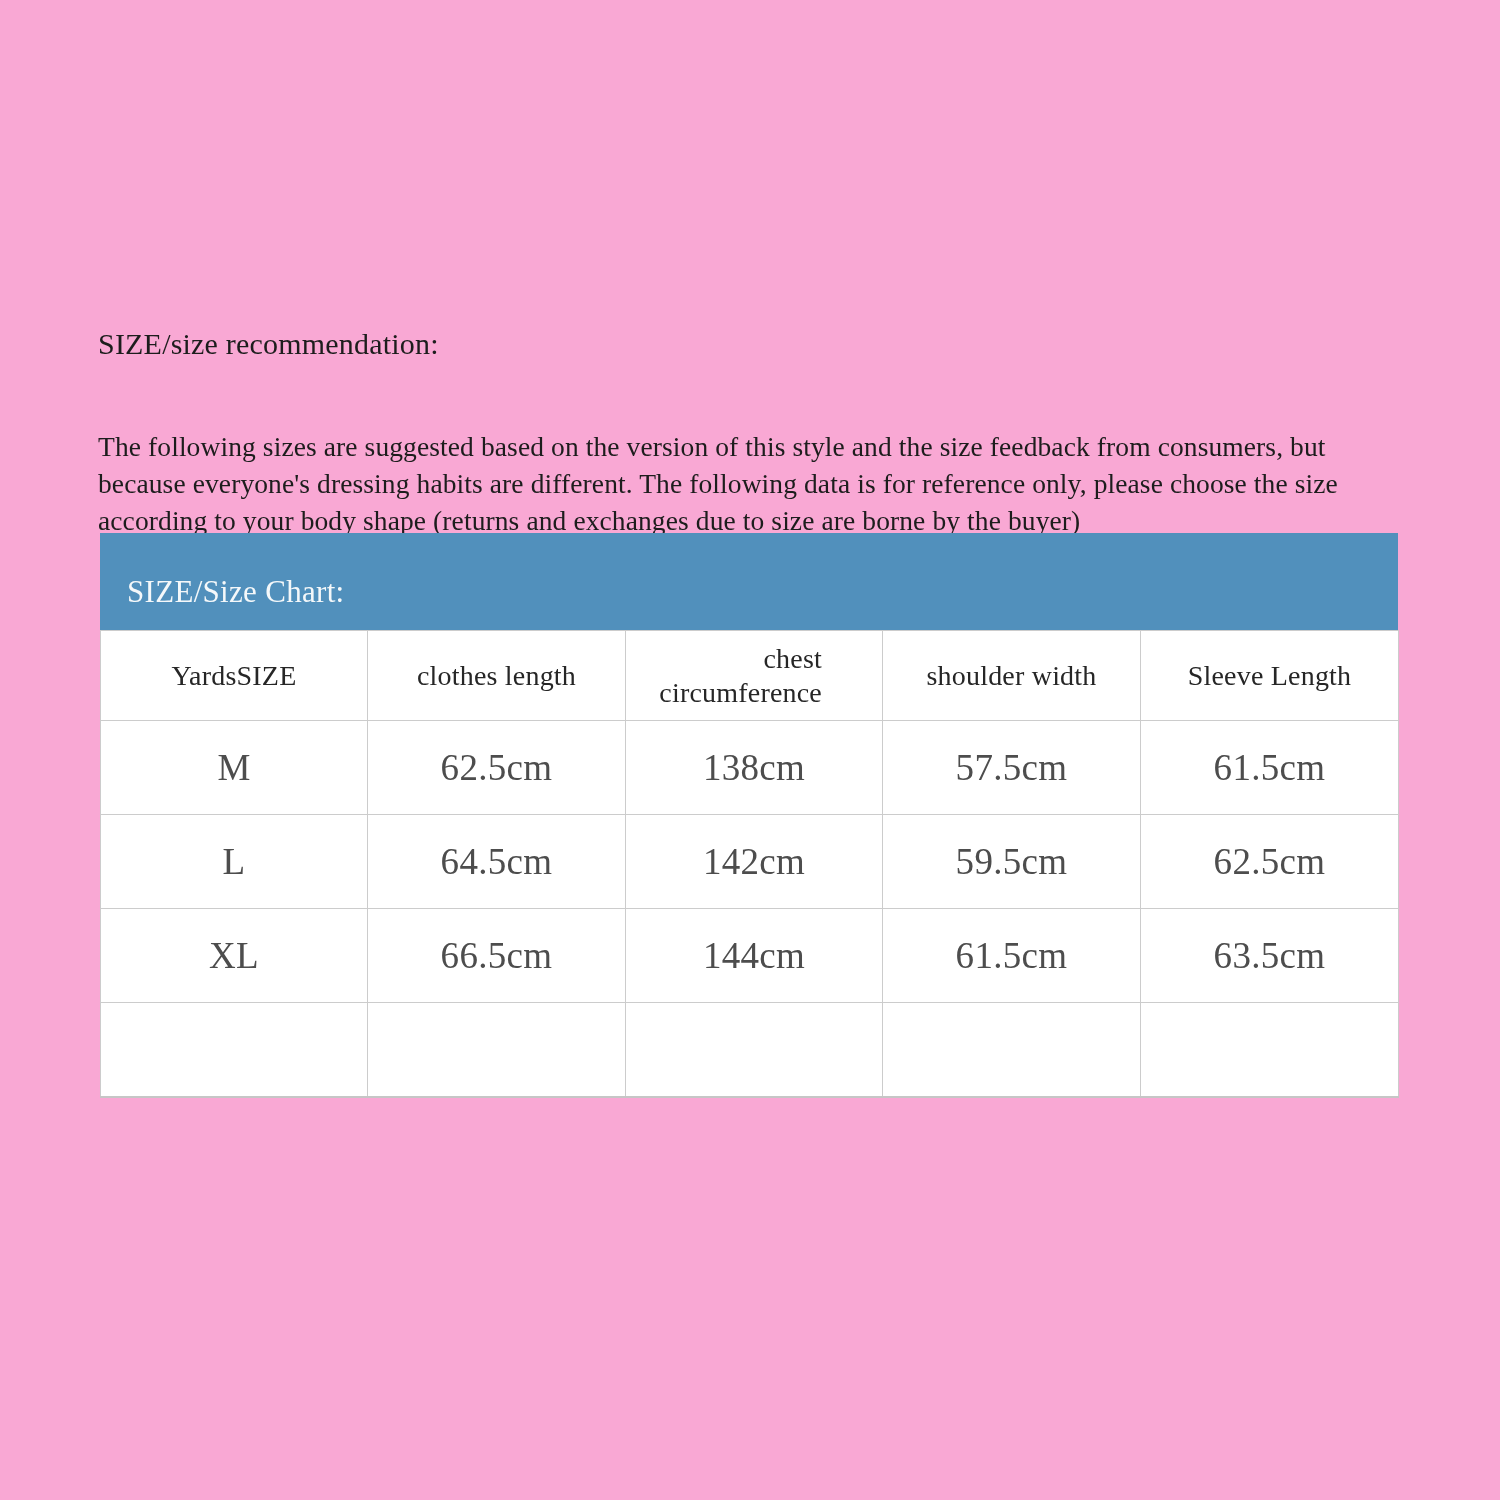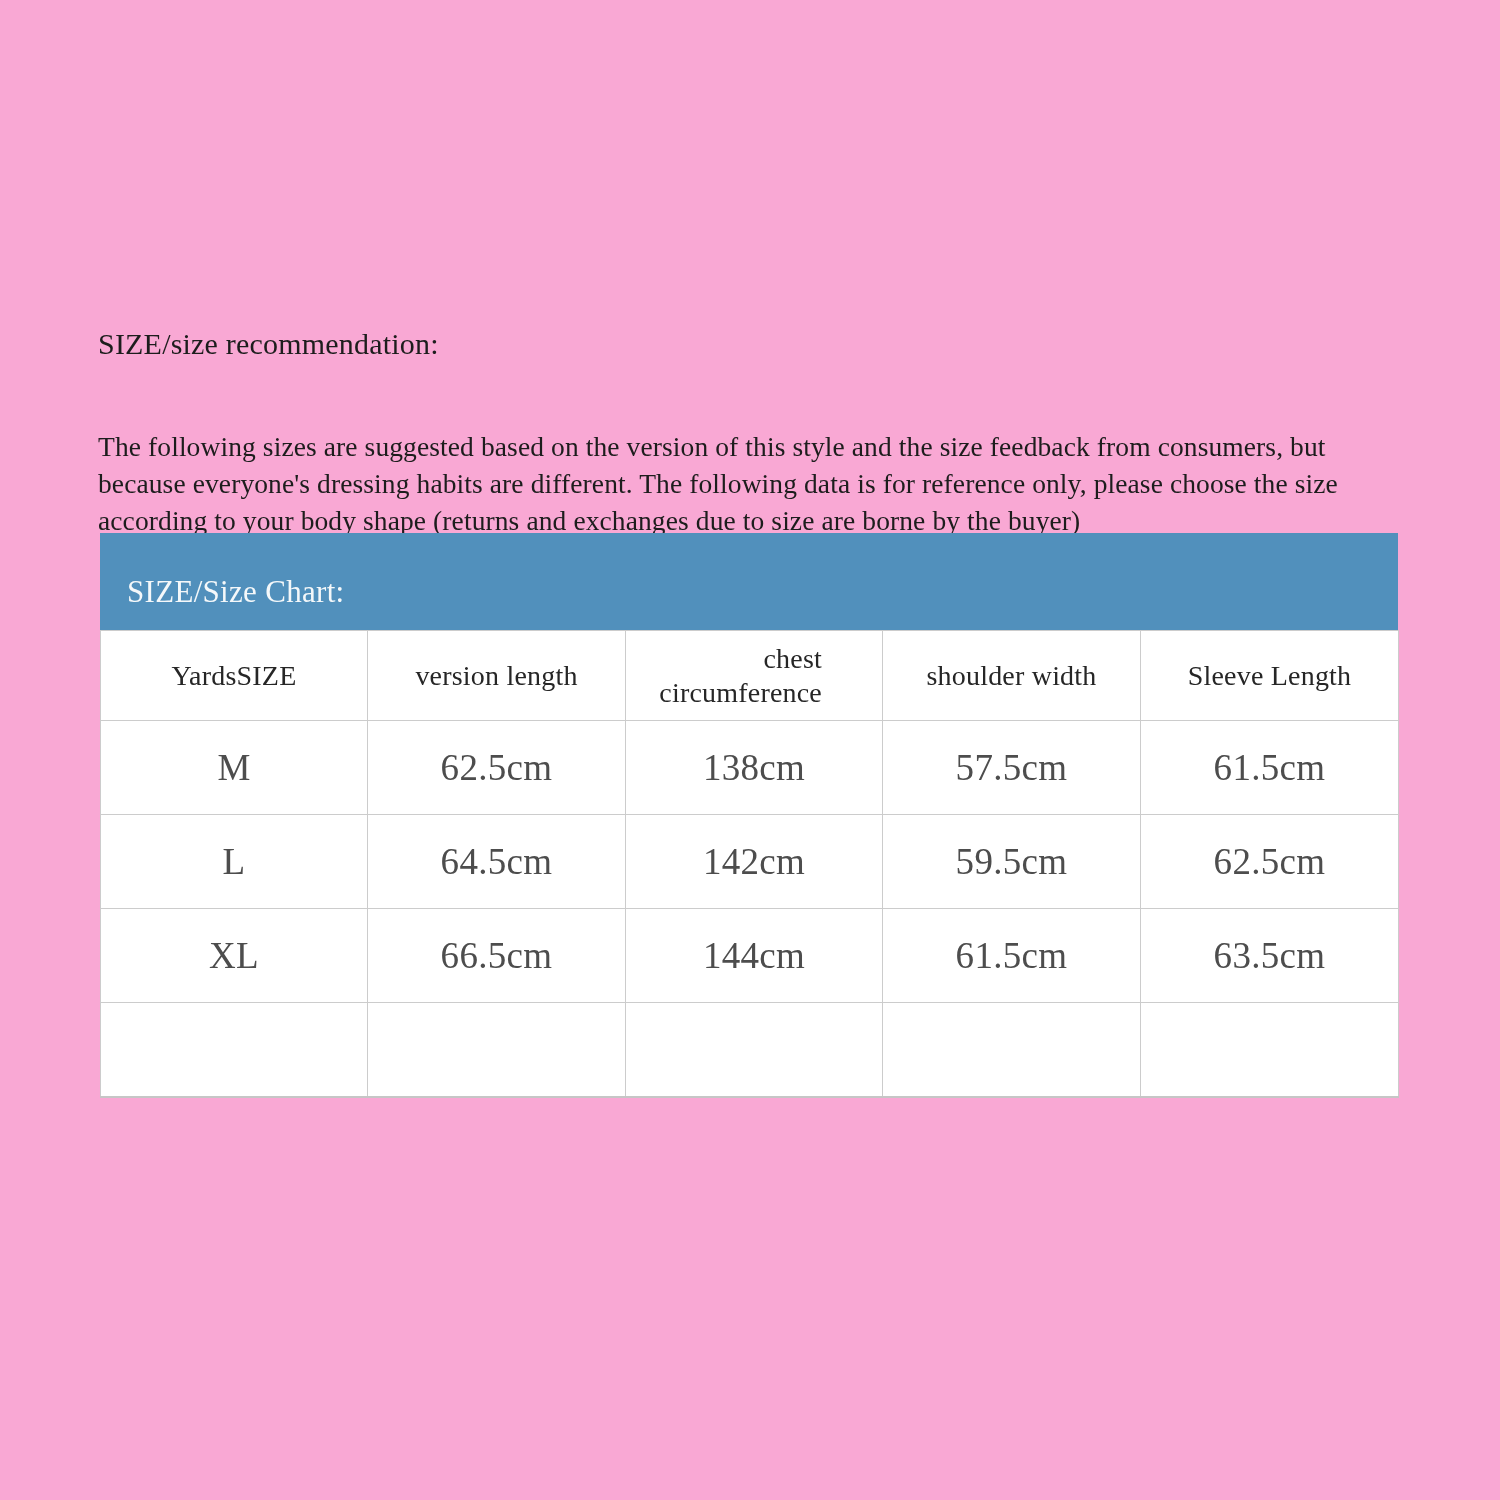--- a/index.html
+++ b/index.html
@@ -101,21 +101,21 @@
     <colgroup>
       <col style="width:267px">
       <col style="width:258px">
       <col style="width:257px">
       <col style="width:258px">
       <col style="width:258px">
     </colgroup>
     <tbody>
         <tr class="header-row">
       <th class="col-header">YardsSIZE</th>
-      <th class="col-header">version length</th>
+      <th class="col-header">clothes length</th>
       <th class="col-header left-wrap">chest circumference</th>
       <th class="col-header">shoulder width</th>
       <th class="col-header">Sleeve Length</th>
     </tr>
     <tr class="data-row">
       <td class="cell">M</td>
       <td class="cell">62.5cm</td>
       <td class="cell">138cm</td>
       <td class="cell">57.5cm</td>
       <td class="cell">61.5cm</td>

